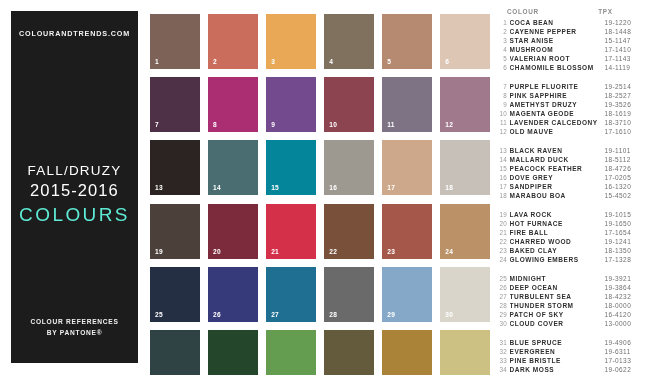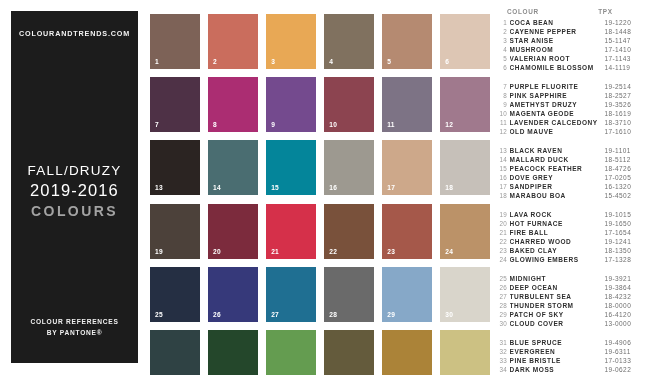--- a/index.html
+++ b/index.html
@@ -58,24 +58,24 @@
   }
   #title-line-2 {
     display: block;
     font-size: 16.5px;
     letter-spacing: 1.1px;
     font-weight: normal;
     color: #ffffff;
   }
   #title-line-3 {
     display: block;
-    font-size: 14px;
+    font-size: 19px;
     letter-spacing: 2.4px;
-    font-weight: bold;
-    color: #a3a3a3;
+    font-weight: normal;
+    color: #5eead4;
   }
   #credit-block {
     position: absolute;
     bottom: 24px;
     left: 0;
     width: 100%;
     text-align: center;
     font-size: 6.6px;
     font-weight: bold;
     letter-spacing: 0.75px;
@@ -168,21 +168,21 @@
 </style>
 </head>
 <body>
 
 <div id="page">
 
   <div id="brand-panel">
     <div id="site-url">COLOURANDTRENDS.COM</div>
     <div id="title-block">
       <span id="title-line-1">FALL/DRUZY</span>
-      <span id="title-line-2">2019-2016</span>
+      <span id="title-line-2">2015-2016</span>
       <span id="title-line-3">COLOURS</span>
     </div>
     <div id="credit-block">
       <span>COLOUR REFERENCES</span>
       <span>BY PANTONE®</span>
     </div>
   </div>
 
   <div id="swatch-grid">
       <div class="swatch-row">

